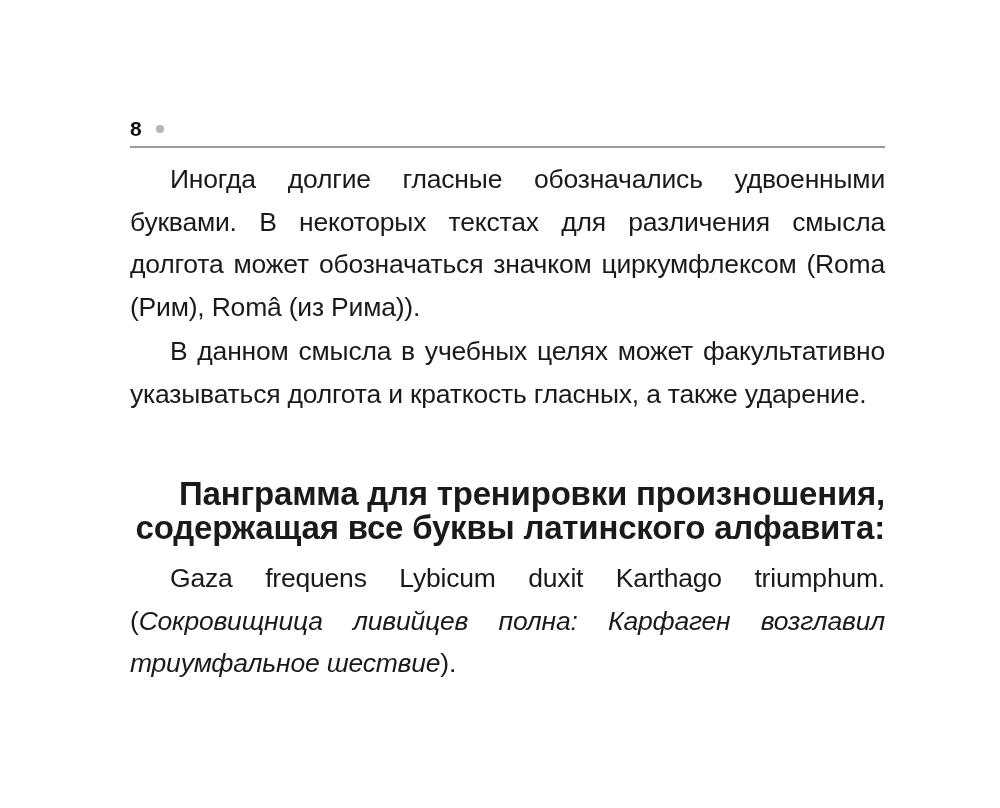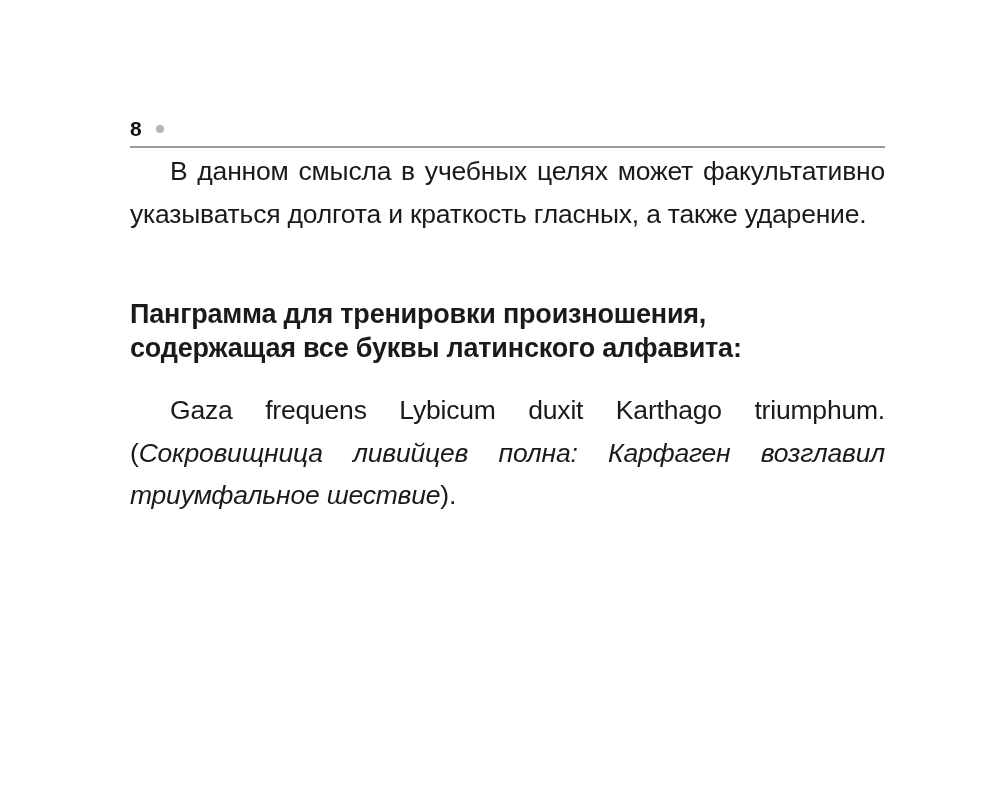--- a/index.html
+++ b/index.html
@@ -53,38 +53,39 @@
       letter-spacing: -0.2px;
     }
     .indent {
       text-indent: 40px;
     }
     .p1 { margin-top: 10px; }
     .p2 { margin-top: 2px; }
     .heading {
       margin-top: 62px;
       font-weight: bold;
-      font-size: 27px;
+      font-size: 33px;
       line-height: 34px;
-      text-align: left;
+      text-align: right;
       color: #1a1a1a;
       letter-spacing: -0.2px;
     }
-    .p3 { margin-top: 24px; }
+    .p3 { margin-top: 12px; }
     .italic { font-style: italic; }
   </style>
 </head>
 <body>
 
 <div class="page">
   <div class="running-head">
     <span class="page-number">8</span>
     <span class="bullet"></span>
   </div>
 
+  <p class="para indent p1">Иногда долгие гласные обозначались удвоенными буквами. В некоторых текстах для различения смысла долгота может обозначаться значком циркумфлексом (Roma (Рим), Româ (из Рима)).</p>
   <p class="para indent p2">В данном смысла в учебных целях может факультативно указываться долгота и краткость гласных, а также ударение.</p>
 
   <div class="heading">
     <div>Панграмма для тренировки произношения,</div>
     <div>содержащая все буквы латинского алфавита:</div>
   </div>
 
   <p class="para indent p3"><span>Gaza frequens Lybicum duxit Karthago triumphum.</span><span> (</span><span class="italic">Сокровищница ливийцев полна: Карфаген возглавил триумфальное шествие</span><span>).</span></p>
 </div>
 

